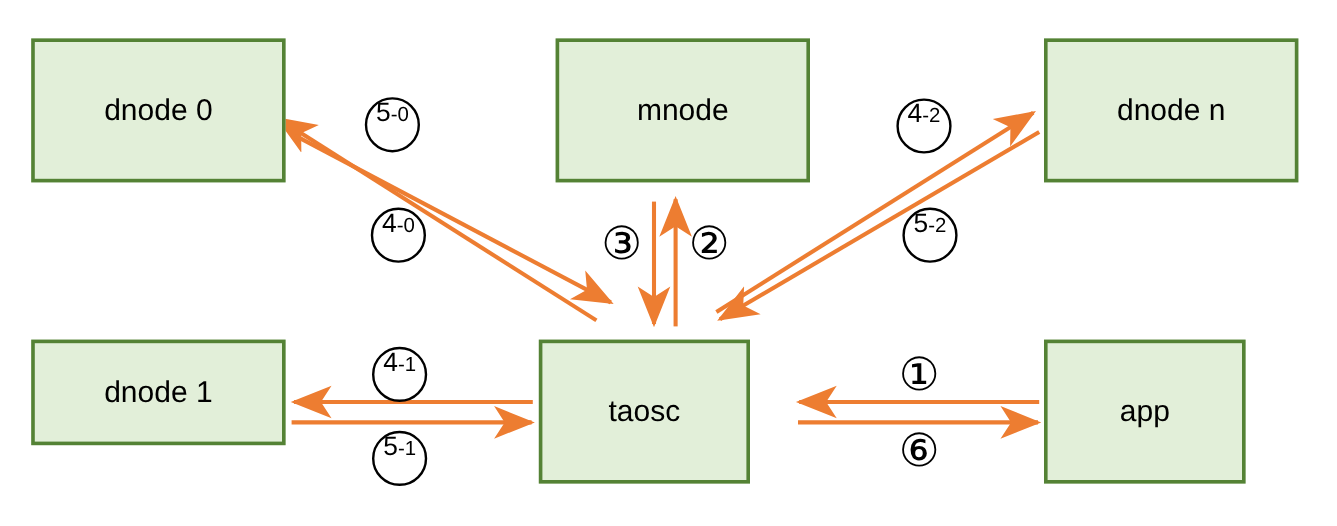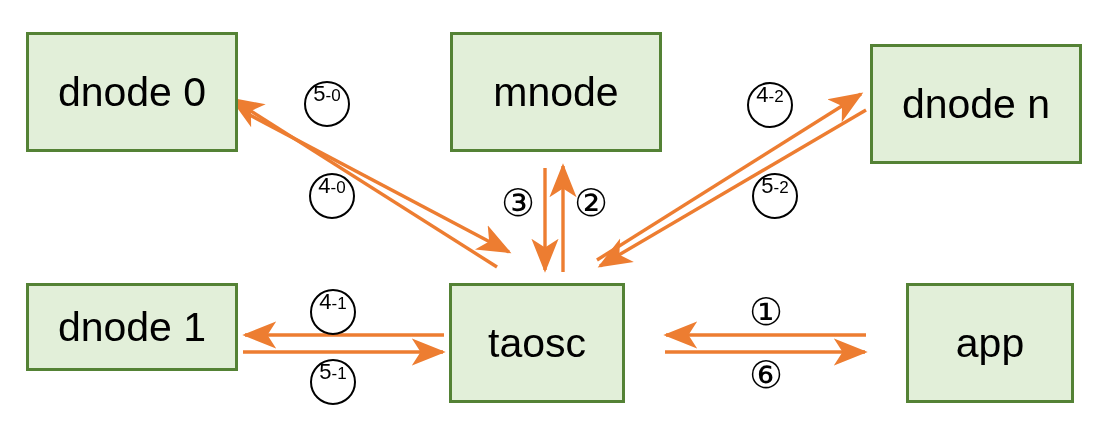--- a/index.html
+++ b/index.html
@@ -18,21 +18,21 @@
   .node-box {
     position: absolute;
     box-sizing: border-box;
     background: #E2EFD9;
     border: 3px solid #548235;
     display: flex;
     align-items: center;
     justify-content: center;
   }
   .node-label {
-    font-size: 41px;
+    font-size: 25px;
     color: #000000;
     letter-spacing: 0px;
     line-height: 1;
     font-weight: 400;
   }
   svg.edges {
     position: absolute;
     left: 0;
     top: 0;
     width: 1114px;
@@ -99,37 +99,37 @@
 
     <line x1="866" y1="335" x2="666" y2="335" stroke="#ED7D31" stroke-width="3.4" marker-end="url(#ah)"></line>
 
     <line x1="665" y1="352" x2="865" y2="352" stroke="#ED7D31" stroke-width="3.4" marker-end="url(#ah)"></line>
   </svg>
 
   <div class="node-box" style="left:26px; top:32px; width:212px; height:120px;">
     <span class="node-label">dnode 0</span>
   </div>
 
-  <div class="node-box" style="left:450px; top:32px; width:212px; height:120px;">
+  <div class="node-box" style="left:463px; top:32px; width:212px; height:120px;">
     <span class="node-label">mnode</span>
   </div>
 
-  <div class="node-box" style="left:870px; top:44px; width:212px; height:120px;">
+  <div class="node-box" style="left:870px; top:32px; width:212px; height:120px;">
     <span class="node-label">dnode n</span>
   </div>
 
   <div class="node-box" style="left:26px; top:283px; width:212px; height:88px;">
     <span class="node-label">dnode 1</span>
   </div>
 
   <div class="node-box" style="left:449px; top:283px; width:176px; height:120px;">
     <span class="node-label">taosc</span>
   </div>
 
-  <div class="node-box" style="left:906px; top:283px; width:168px; height:120px;">
+  <div class="node-box" style="left:870px; top:283px; width:168px; height:120px;">
     <span class="node-label">app</span>
   </div>
 
   <div class="edge-label" style="left:304px; top:81px; width:46px; height:46px;">
     <span class="big">5</span>
     <span class="small">-0</span>
   </div>
 
   <div class="edge-label" style="left:309px; top:173px; width:46px; height:46px;">
     <span class="big">4</span>

